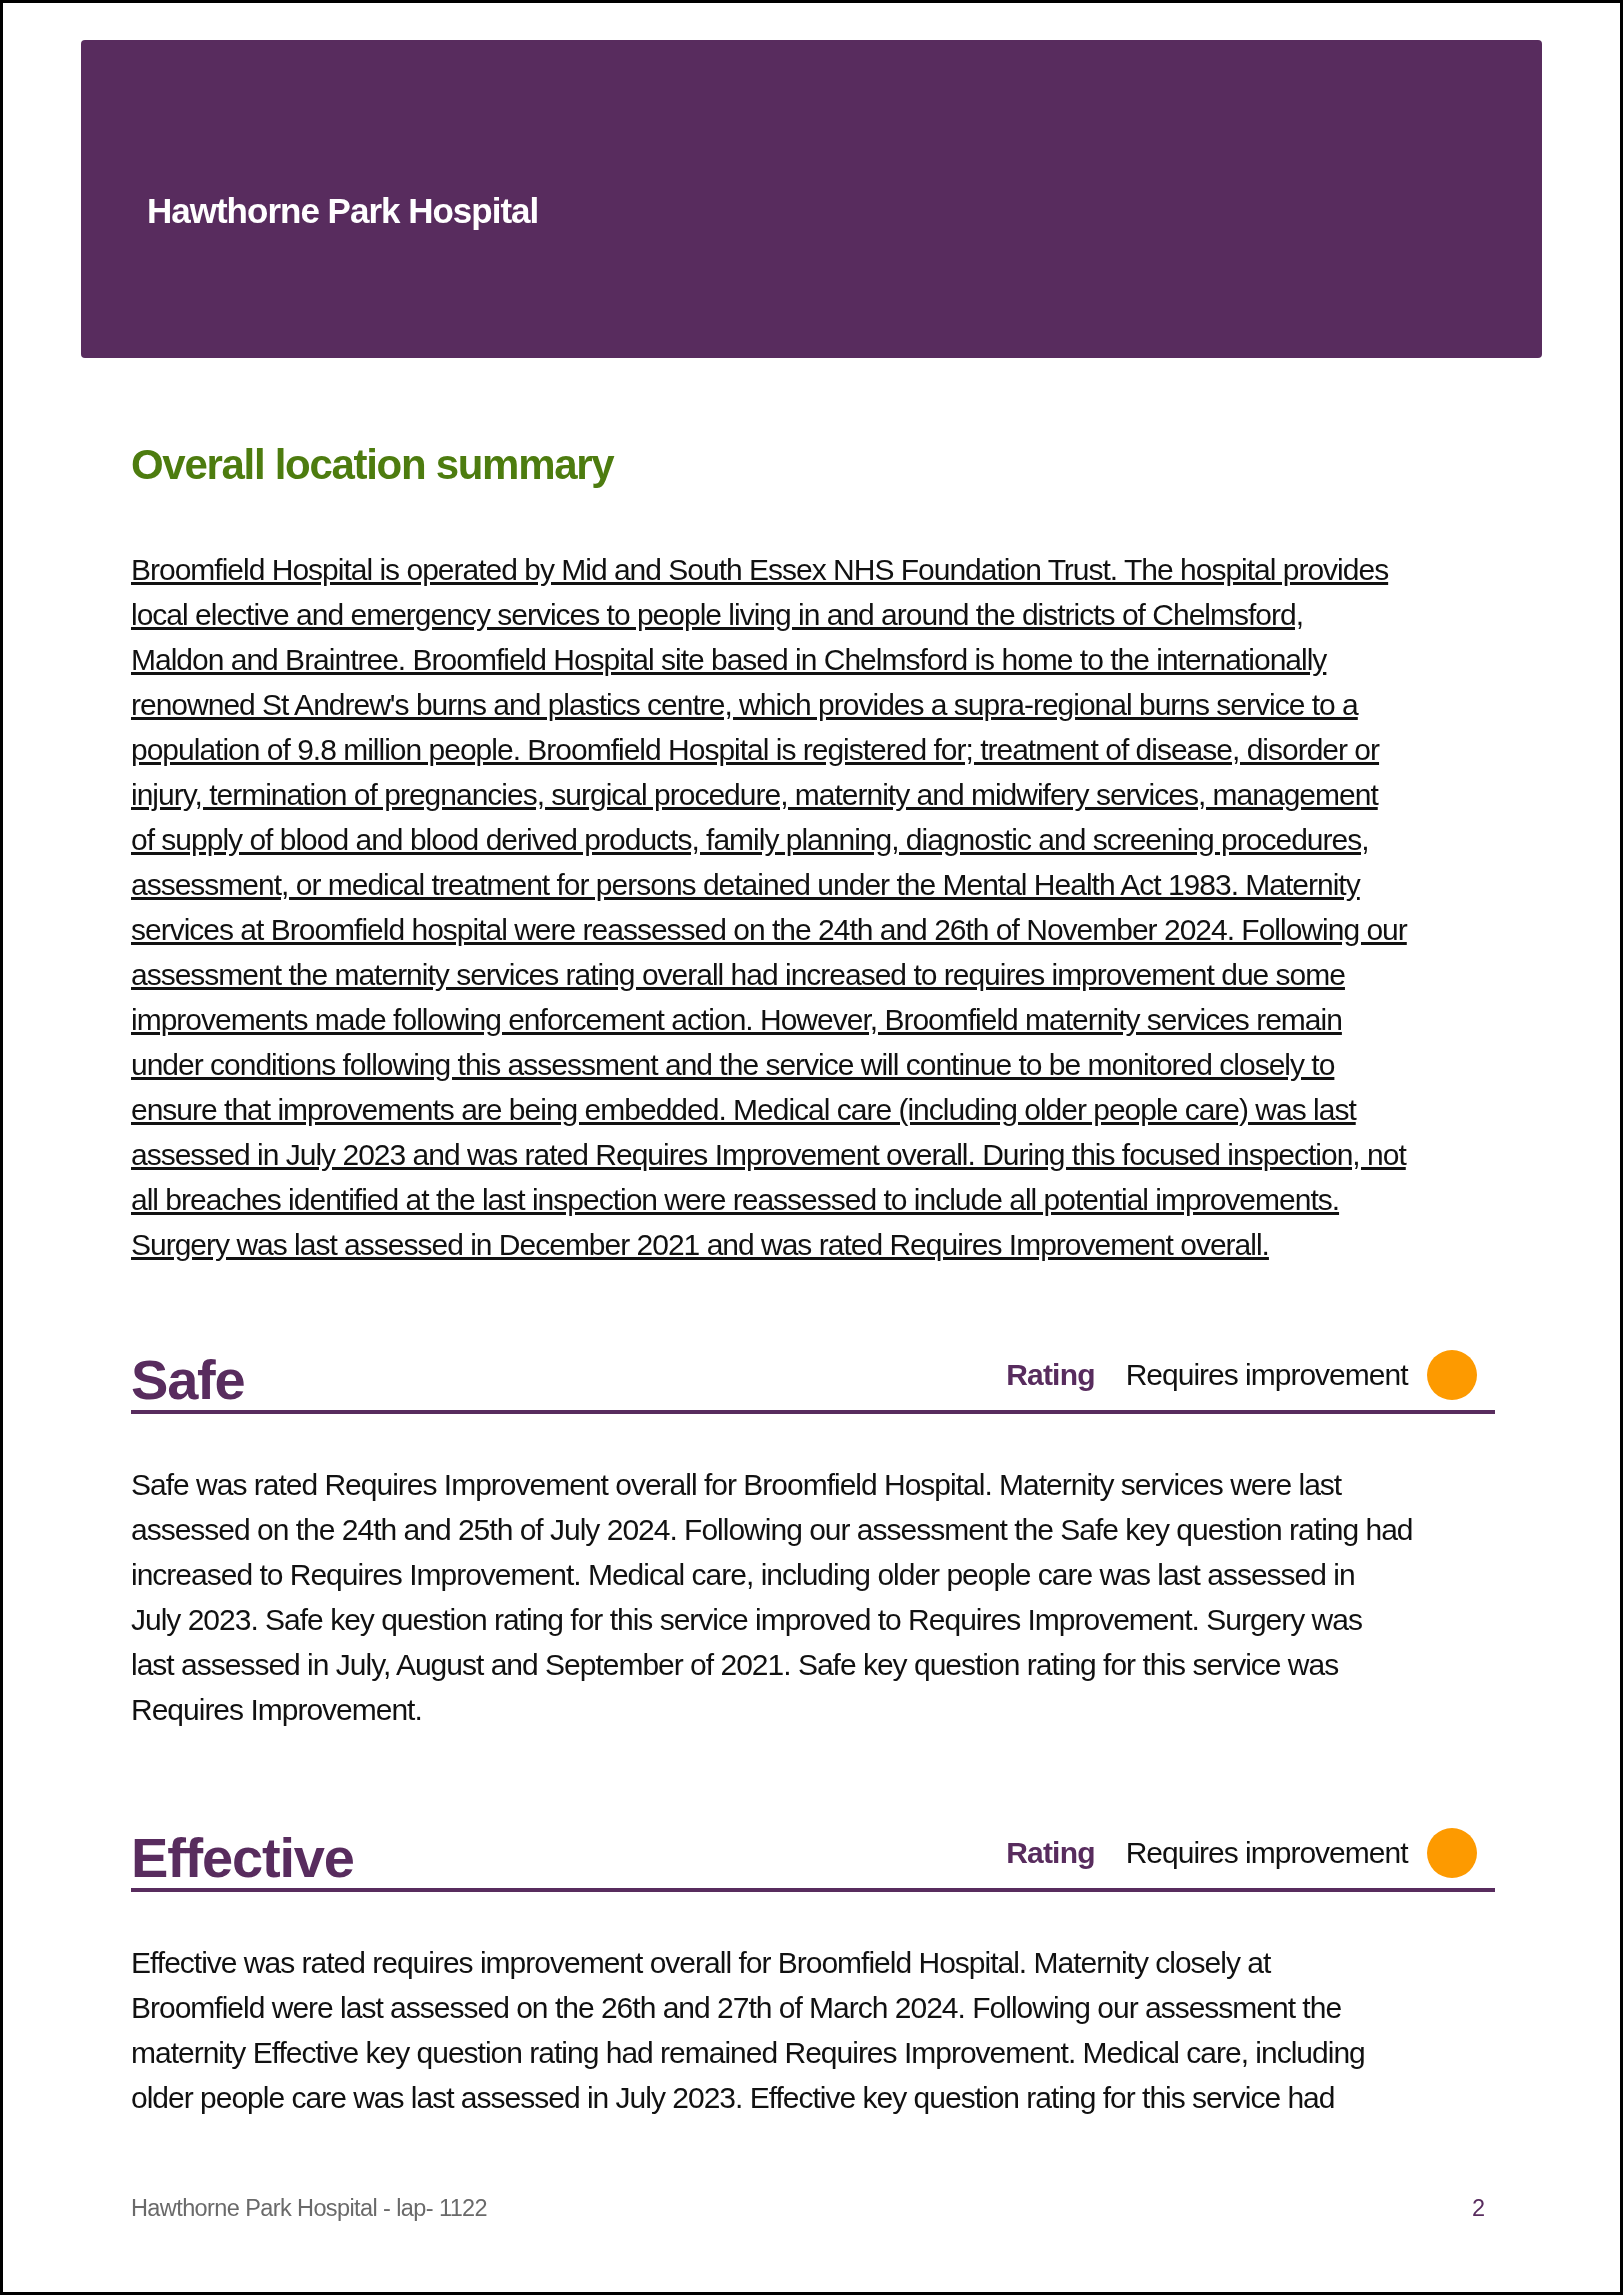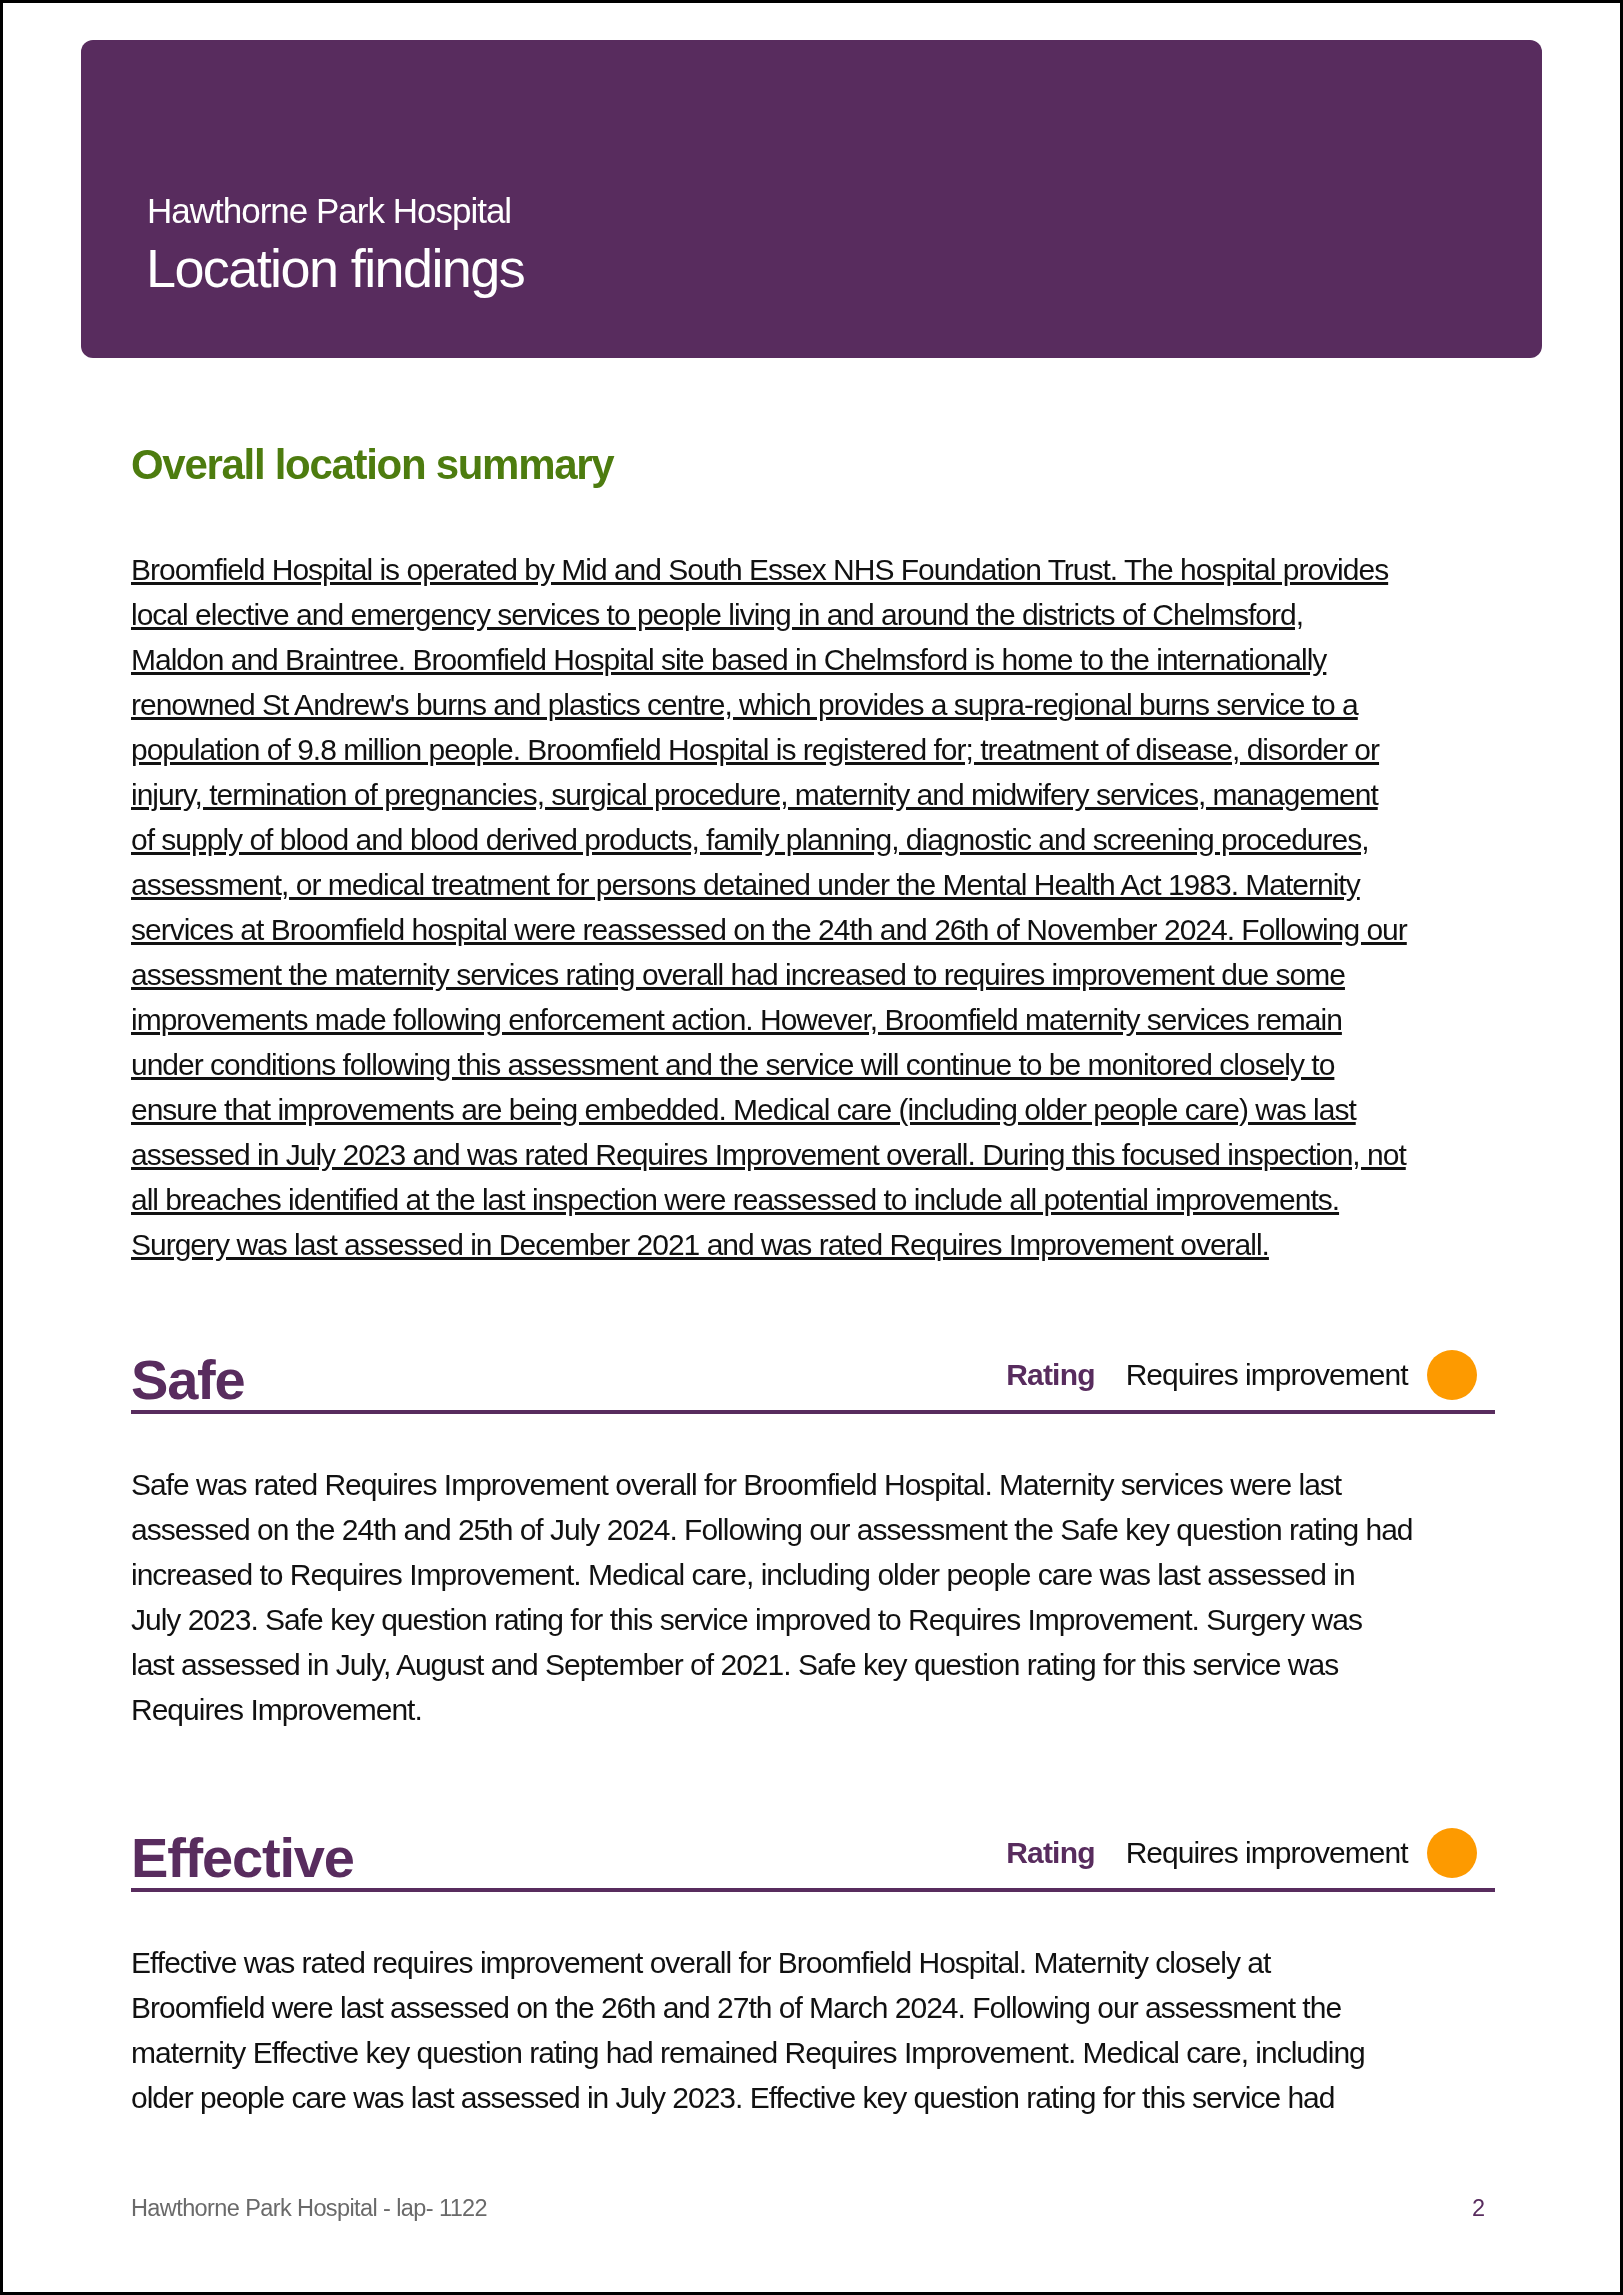--- a/index.html
+++ b/index.html
@@ -5,21 +5,21 @@
   html, body { margin: 0; padding: 0; }
   body {
     width: 1623px; height: 2295px; position: relative; overflow: hidden;
     background: #ffffff; box-sizing: border-box;
     border: 3.2px solid #000000;
     font-family: "Liberation Sans", sans-serif;
     color: #111111;
   }
   .banner {
     position: absolute; left: 78px; top: 37px; width: 1461px; height: 318px;
-    background: #582c5e; border-radius: 12px;
+    background: #582c5e; border-radius: 4px; font-weight: bold;
   }
   .banner .sub {
     position: absolute; left: 66px; top: 151px;
     color: #ffffff; font-size: 35px; letter-spacing: -1px; white-space: nowrap;
   }
   .banner .title {
     position: absolute; left: 65px; top: 197px;
     color: #ffffff; font-size: 54px; letter-spacing: -1.6px; white-space: nowrap;
   }
   .h2 {
@@ -62,21 +62,20 @@
   .footer-right {
     position: absolute; right: 135px; top: 2192px;
     font-size: 23.5px; color: #582c5e;
   }
 </style>
 </head>
 <body>
 
 <div class="banner">
   <div class="sub">Hawthorne Park Hospital</div>
-  <div class="title">Location findings</div>
 </div>
 
 <div class="h2">Overall location summary</div>
 <div class="para" style="top:544px;text-decoration:underline;">
   <span class="line">Broomfield Hospital is operated by Mid and South Essex NHS Foundation Trust. The hospital provides</span>
   <span class="line">local elective and emergency services to people living in and around the districts of Chelmsford,</span>
   <span class="line">Maldon and Braintree. Broomfield Hospital site based in Chelmsford is home to the internationally</span>
   <span class="line">renowned St Andrew's burns and plastics centre, which provides a supra-regional burns service to a</span>
   <span class="line">population of 9.8 million people. Broomfield Hospital is registered for; treatment of disease, disorder or</span>
   <span class="line">injury, termination of pregnancies, surgical procedure, maternity and midwifery services, management</span>

